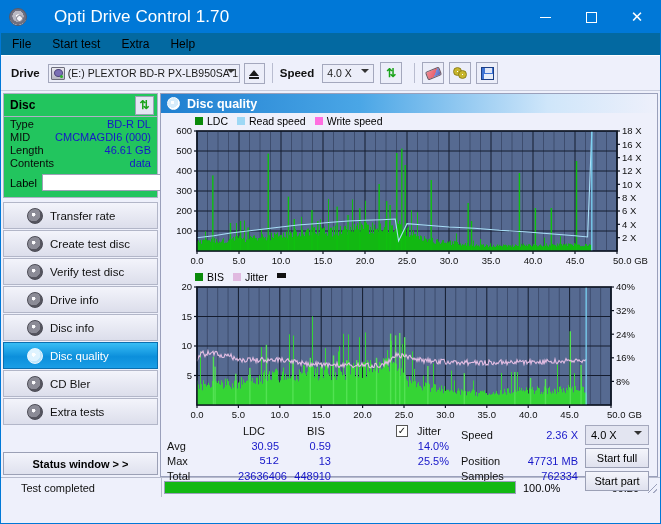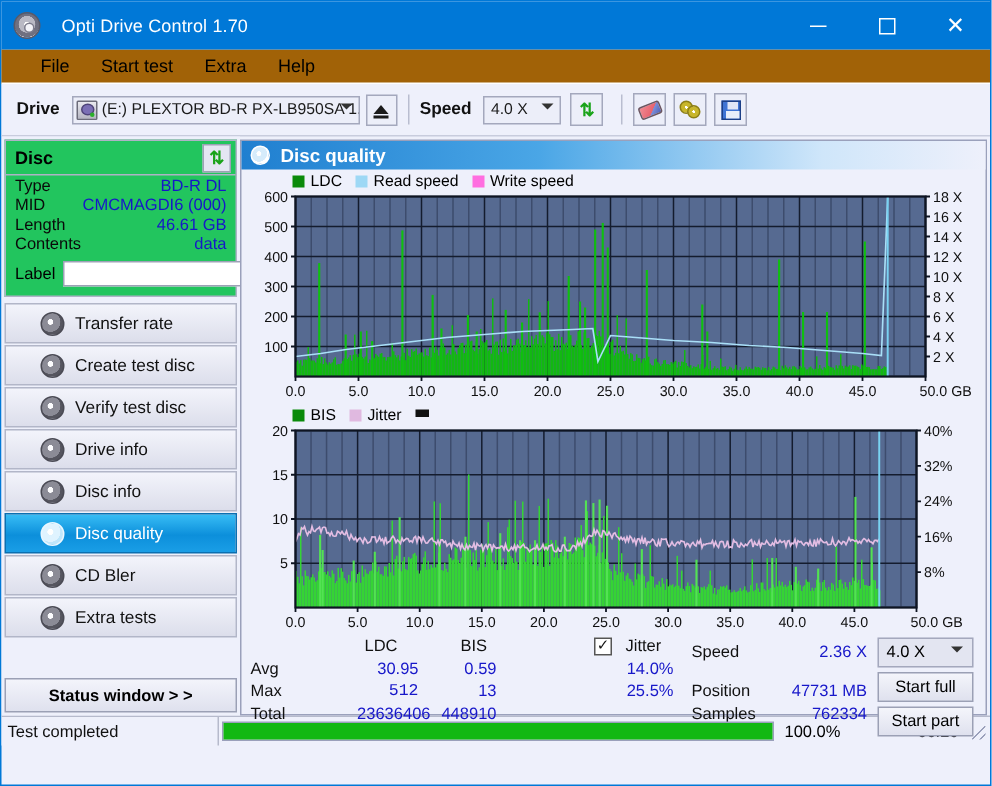--- a/index.html
+++ b/index.html
@@ -11,29 +11,29 @@
     -webkit-font-smoothing:none;
   }
   .win{position:relative;width:661px;height:524px;background:#eef0fb;border:1px solid #0078d7;box-sizing:border-box;}
 
   
   .titlebar{height:32px;background:#0078d7;display:flex;align-items:center;position:relative;}
   .title-icon{width:18px;height:18px;margin-left:8px;border-radius:50%;
     background:radial-gradient(circle at 50% 45%,#fff 0 14%,#b9b9c4 16% 46%,#6f7080 48% 70%,#e3e3ea 72% 100%);
     border:1px solid #5a5a68;box-sizing:border-box;position:relative;}
   .title-icon:after{content:"";position:absolute;left:6px;top:6px;width:5px;height:5px;border-radius:50%;background:#f3f3f8;border:1px solid #7c7c8c;}
-  .title-text{color:#fff;font-size:12px;margin-left:14px;letter-spacing:.1px;}
+  .title-text{color:#fff;font-size:17px;margin-left:27px;letter-spacing:.1px;}
   .wbtns{position:absolute;right:0;top:0;height:32px;display:flex;}
   .wbtn{width:46px;height:32px;display:flex;align-items:center;justify-content:center;color:#fff;font-size:13px;}
   .wbtn .min{width:11px;height:1px;background:#fff;display:block;}
   .wbtn .max{width:11px;height:11px;border:1px solid #fff;box-sizing:border-box;display:block;}
   .wbtn .cls{font-size:15px;line-height:15px;font-family:"DejaVu Sans",sans-serif;}
 
   
-  .menubar{height:22px;background:#a16207;display:flex;align-items:center;padding-left:24px;border-bottom:1px solid #fff;}
+  .menubar{height:22px;background:#0369a1;display:flex;align-items:center;padding-left:9px;border-bottom:1px solid #fff;}
   .menuitem{font-size:12px;color:#000;margin-right:17px;padding:1px 2px;}
 
   
   .toolbar{height:34px;background:#eef0fb;display:flex;align-items:center;padding-left:10px;border-bottom:1px solid #c8ccdd;}
   .tb-label{font-size:11.5px;font-weight:bold;color:#111;margin-right:8px;}
   .combo{height:19px;background:#eceef9;border:1px solid #a4a8bd;display:flex;align-items:center;box-sizing:border-box;position:relative;}
   .drive-combo{width:192px;padding-left:2px;}
   .drive-ico{width:15px;height:13px;background:linear-gradient(#e9e9ef,#b6b6c2);border:1px solid #6c6c7a;border-radius:1px;position:relative;margin-right:3px;box-sizing:border-box;}
   .drive-ico:before{content:"";position:absolute;left:2px;top:1px;width:7px;height:6px;border-radius:50%;background:#7b6fb5;border:1px solid #4e4479;}
   .drive-ico:after{content:"";position:absolute;right:1px;bottom:1px;width:3px;height:3px;background:#2bb02b;border-radius:50%;}
@@ -102,21 +102,21 @@
   .stats{flex:1;position:relative;font-size:11px;}
   .stats .k{color:#111;position:absolute;}
   .stats .v{color:#1717c9;position:absolute;text-align:right;}
   .chk{position:absolute;width:12px;height:12px;border:1px solid #555;background:#fff;box-sizing:border-box;display:flex;align-items:center;justify-content:center;font-size:10px;color:#111;line-height:1;}
   .sbtn{position:absolute;border:1px solid #9ba0b5;background:linear-gradient(#f4f5fb,#dfe1ee);display:flex;align-items:center;justify-content:center;font-size:11px;box-sizing:border-box;}
   .scombo{position:absolute;height:20px;background:#e3e5f1;border:1px solid #a4a8bd;box-sizing:border-box;display:flex;align-items:center;padding-left:5px;font-size:11px;}
   .scombo .combo-arrow{top:5px;right:6px;}
 
   
   .statusbar{height:19px;display:flex;align-items:center;border-top:1px solid #b6bacc;background:#eef0fb;font-size:11px;}
-  .sb-text{width:140px;padding-left:4px;color:#111;}
+  .sb-text{width:140px;padding-left:20px;color:#111;}
   .sb-sep{width:1px;height:19px;background:#b6bacc;}
   .progress{flex:1;margin:2px 2px;height:13px;border:1px solid #9aa0bb;background:#fff;box-sizing:border-box;position:relative;}
   .progress .fill{height:100%;background:#12b812;}
   .sb-pct{width:58px;padding-left:5px;}
   .sb-time{width:58px;text-align:right;padding-right:6px;}
   .grip{width:13px;height:13px;margin-right:2px;position:relative;}
   .grip:before{content:"";position:absolute;right:1px;bottom:1px;width:9px;height:9px;
     background:
       linear-gradient(135deg,transparent 46%,#9aa0bb 47% 53%,transparent 54%) ,
       linear-gradient(135deg,transparent 76%,#9aa0bb 77% 83%,transparent 84%);}

